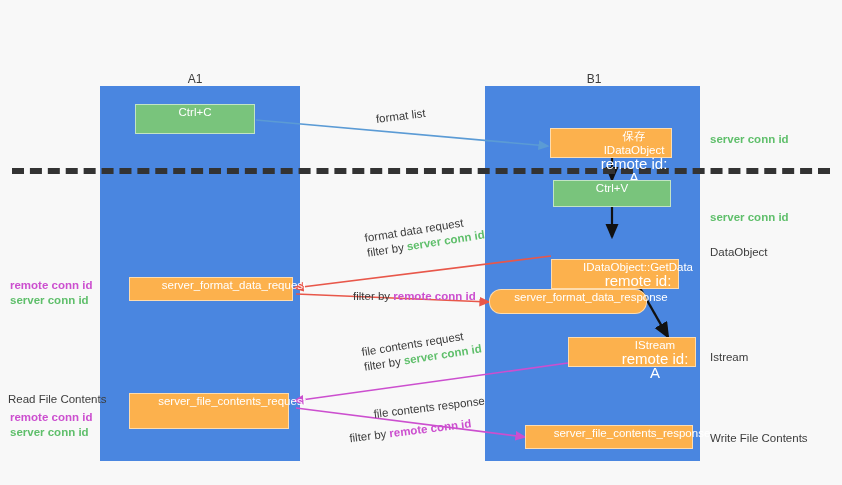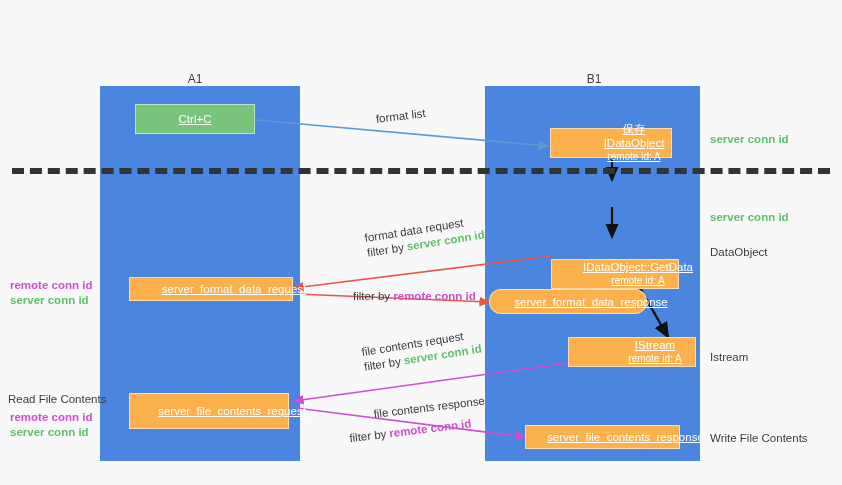--- a/index.html
+++ b/index.html
@@ -43,31 +43,30 @@
   .lane {
     position: absolute;
     background: #4a86e0;
   }
   .node {
     position: absolute;
     box-sizing: border-box;
     display: flex;
     flex-direction: column;
     align-items: center;
-    justify-content: center;
+    justify-content: flex-start;
     color: #ffffff;
     font-size: 11.5px;
     line-height: 14px;
     text-align: center;
     border: 1px solid rgba(255,255,255,0.55);
-    text-decoration: underline;
   }
   .node.green { background: #79c47c; }
   .node.orange { background: #fcb14d; padding-left: 46px; }
-  .node .l2 { font-size: 10px; }
+  .node .l2 { font-size: 15px; }
   .edge-label {
     position: absolute;
     font-size: 11.5px;
     color: #3c3c3c;
     line-height: 15px;
     white-space: nowrap;
   }
   .edge-label.rot-up { transform: rotate(-9deg); transform-origin: left center; }
   .edge-label.rot-up6 { transform: rotate(-7deg); transform-origin: left center; }
   .side-label {
@@ -141,20 +140,23 @@
 
   <div class="node green" style="left:135px; top:104px; width:120px; height:30px;">
     <span>Ctrl+C</span>
   </div>
 
   <div class="node orange" style="left:550px; top:128px; width:122px; height:30px;">
     <span>保存IDataObject</span>
     <span class="l2">remote id: A</span>
   </div>
 
+  <div class="node green" style="left:553px; top:180px; width:118px; height:27px;">
+    <span>Ctrl+V</span>
+  </div>
 
   <div class="node orange" style="left:551px; top:237px; width:128px; height:30px;margin-top:22px;">
     <span>IDataObject::GetData</span>
     <span class="l2">remote id: A</span>
   </div>
 
   <div class="node orange" style="left:568px; top:337px; width:128px; height:30px;">
     <span>IStream</span>
     <span class="l2">remote id: A</span>
   </div>
@@ -164,21 +166,21 @@
   </div>
 
   <div class="node orange" style="left:489px; top:289px; width:158px; height:25px;border-radius:12px;">
     <span>server_format_data_response</span>
   </div>
 
   <div class="node orange" style="left:129px; top:393px; width:160px; height:36px;">
     <span>server_file_contents_request</span>
   </div>
 
-  <div class="node orange" style="left:525px; top:425px; width:155px; height:24px;">
+  <div class="node orange" style="left:525px; top:425px; width:168px; height:24px;">
     <span>server_file_contents_response</span>
   </div>
 
   <div class="edge-label rot-up6" style="left:376px; top:112px;">
     <span>format list</span>
   </div>
 
   <div class="edge-label rot-up" style="left:366px; top:231px;">
     <div>format data request</div>
     <div>

